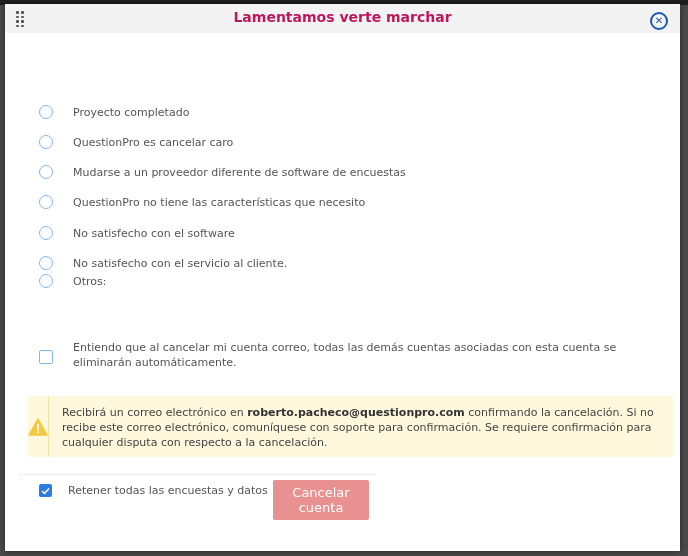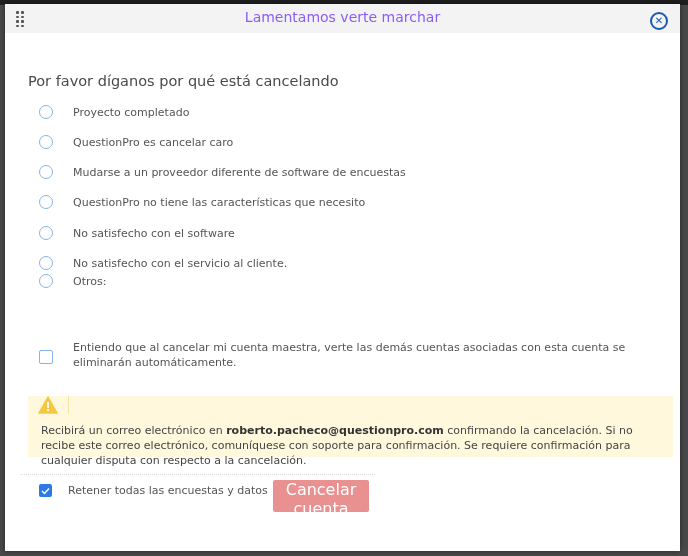--- a/index.html
+++ b/index.html
@@ -18,21 +18,21 @@
     .modal-header {
       height: 29px; background: #f3f3f3; position: relative;
     }
     .drag-handle {
       position: absolute; left: 11px; top: 7px; width: 8px; height: 16px;
       display: grid; grid-template-columns: 3px 3px; grid-gap: 2px 2px;
     }
     .drag-handle span { width: 3px; height: 2.5px; background: #555; display: block; border-radius: 1px; }
     .modal-title {
       position: absolute; left: 0; right: 0; top: 5px; text-align: center;
-      font-size: 14px; font-weight: normal; color: #8b5cf6;
+      font-size: 14px; font-weight: bold; color: #be185d;
     }
     .close-btn {
       position: absolute; right: 12px; top: 8px; width: 14px; height: 14px;
       border: 2px solid #1a57b4; border-radius: 50%;
       color: #1a57b4; font-size: 10px; font-weight: bold; line-height: 14px; text-align: center;
       cursor: pointer;
     }
     .section-title {
       position: absolute; left: 23px; top: 69px;
       font-size: 14.5px; color: #4a4a4a;
@@ -52,44 +52,44 @@
     }
     .checkbox {
       width: 12px; height: 12px; border: 1.2px solid #87b5e8; border-radius: 2px;
       margin-top: 10px; flex-shrink: 0; cursor: pointer;
     }
     .confirm-label {
       margin-left: 20px; font-size: 11px; line-height: 15px; color: #555;
     }
     .alert {
       position: absolute; left: 23px; top: 392px; width: 645px; height: 61px;
-      background: #fff8dc; display: flex; flex-direction: column;
+      background: #fff8dc; display: flex;
     }
     .alert-icon-col {
       width: 40px; border-right: 1px solid #f5e3a0; display: flex; align-items: center; justify-content: center;
     }
     .alert-text {
       padding: 9px 12px 0 13px; font-size: 11px; line-height: 15px; color: #444;
     }
     .alert-text b { font-weight: bold; color: #333; }
     .divider {
       position: absolute; left: 15px; top: 470px; width: 355px; border-top: 1px dotted #dcdcdc;
     }
     .retain-row {
       position: absolute; left: 34px; top: 480px; display: flex; align-items: center;
     }
     .checkbox-checked {
       width: 13px; height: 13px; background: #2c7be5; border-radius: 2px;
       display: flex; align-items: center; justify-content: center; cursor: pointer;
     }
     .retain-label { margin-left: 16px; font-size: 11px; color: #555; }
     .cancel-btn {
-      position: absolute; left: 268px; top: 476px; width: 96px; height: 32px;
+      position: absolute; left: 268px; top: 476px; width: 96px; height: 40px;
       background: #e89190; color: #fff; border: none; border-radius: 2px;
-      font-size: 16px; font-family: "DejaVu Sans", sans-serif; cursor: pointer;
+      font-size: 13px; font-family: "DejaVu Sans", sans-serif; cursor: pointer;
       padding: 0;
     }
   </style>
 </head>
 <body>
 
 <div class="backdrop-top"></div>
 
 <div class="modal">
   <div class="modal-header">
@@ -102,21 +102,20 @@
         <span></span>
         <span></span>
         <span></span>
     </div>
     <div class="modal-title">Lamentamos verte marchar</div>
     <div class="close-btn">
       <span>✕</span>
     </div>
   </div>
 
-  <div class="section-title">Por favor díganos por qué está cancelando</div>
 
   <div class="radio-row" style="top:99px">
     <div class="radio"></div>
     <span class="radio-label">Proyecto completado</span>
   </div>
   <div class="radio-row" style="top:129px">
     <div class="radio"></div>
     <span class="radio-label">QuestionPro es cancelar caro</span>
   </div>
   <div class="radio-row" style="top:189px">
@@ -135,21 +134,21 @@
     <div class="radio"></div>
     <span class="radio-label">No satisfecho con el software</span>
   </div>
   <div class="radio-row" style="top:268px">
     <div class="radio"></div>
     <span class="radio-label">Otros:</span>
   </div>
 
   <div class="confirm-row">
     <div class="checkbox"></div>
-    <span class="confirm-label">Entiendo que al cancelar mi cuenta maestra, verte las demás cuentas asociadas con esta cuenta se eliminarán automáticamente.</span>
+    <span class="confirm-label">Entiendo que al cancelar mi cuenta correo, todas las demás cuentas asociadas con esta cuenta se eliminarán automáticamente.</span>
   </div>
 
   <div class="alert">
     <div class="alert-icon-col">
       <svg width="20" height="18" viewBox="0 0 20 18">
         <path d="M10 1 L19 17 L1 17 Z" fill="#f5c842" stroke="#f5c842" stroke-linejoin="round" stroke-width="1.5"></path>
         <rect x="9.1" y="6" width="1.8" height="6" fill="#fff"></rect>
         <rect x="9.1" y="13.2" width="1.8" height="1.8" fill="#fff"></rect>
       </svg>
     </div>

